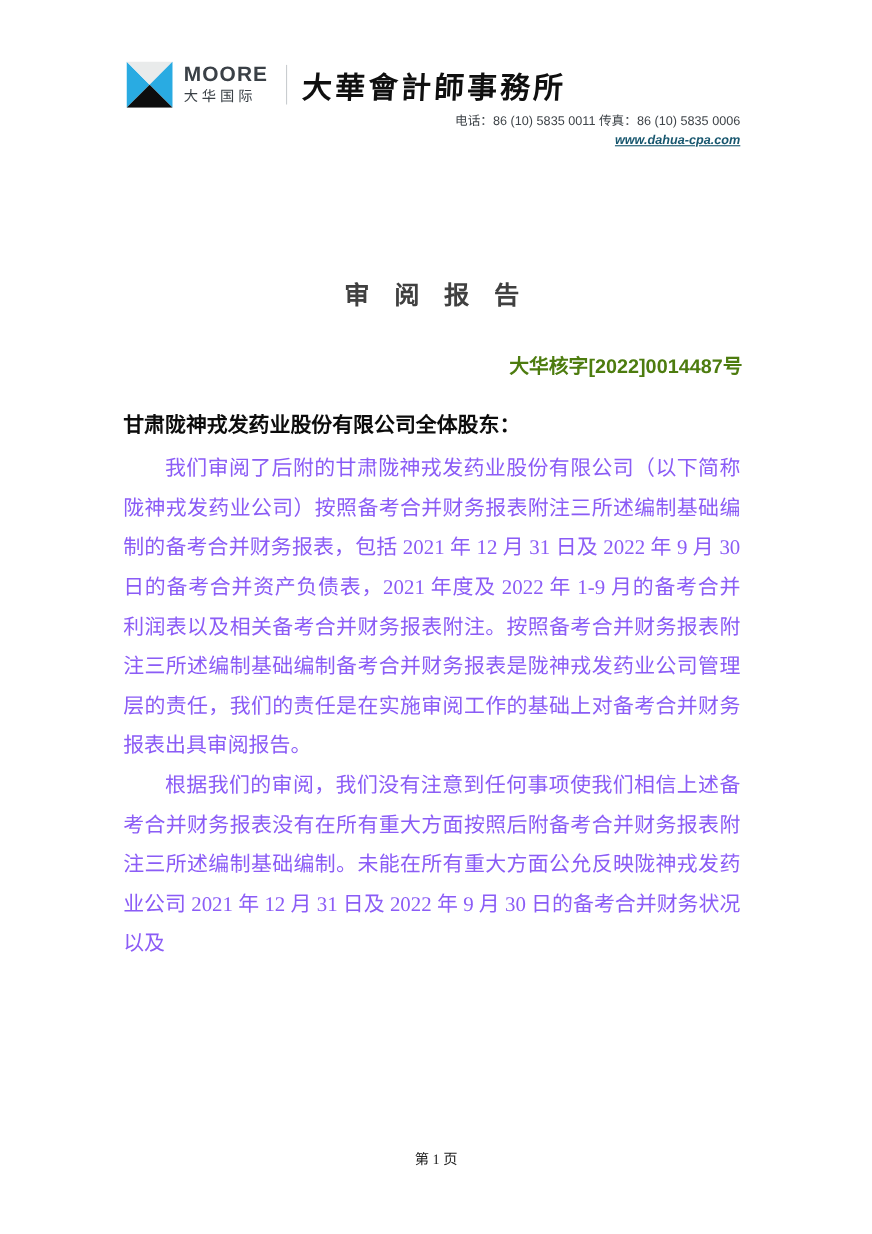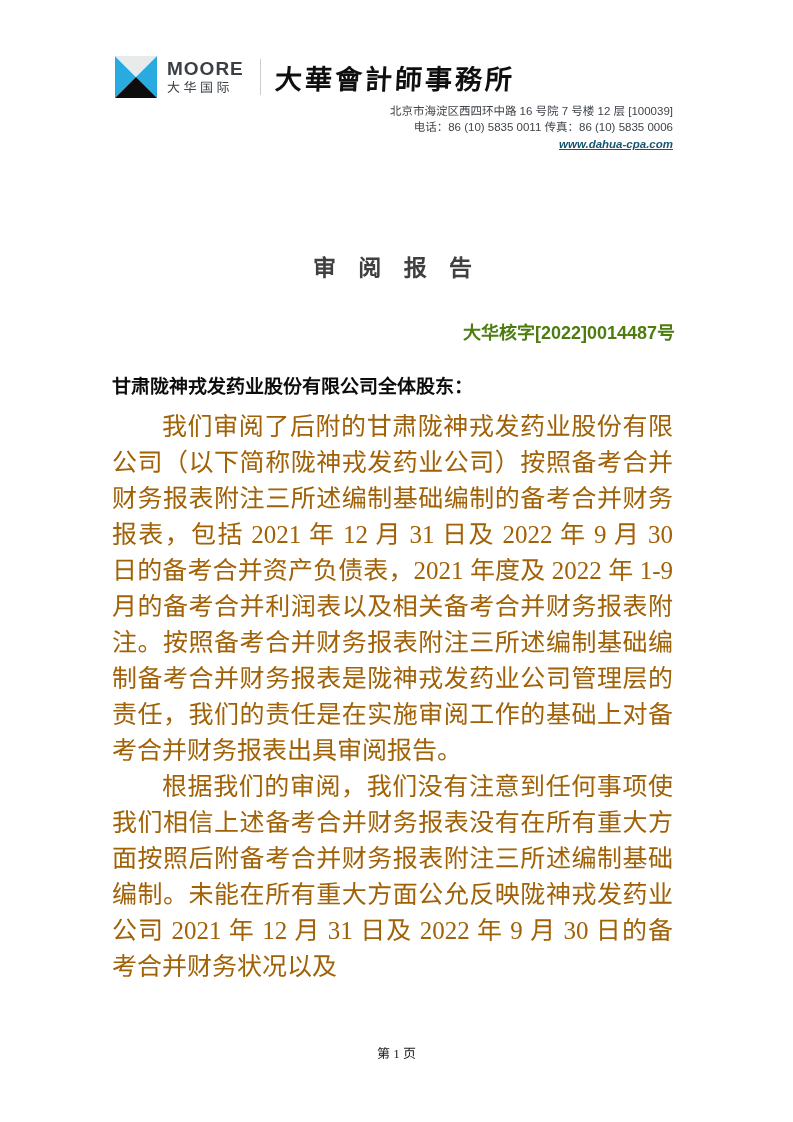--- a/index.html
+++ b/index.html
@@ -119,24 +119,24 @@
     color: #0c0c0c;
     white-space: nowrap;
   }
 
   
   .body-text {
     position: absolute;
     top: 409px;
     left: 112px;
     width: 561px;
-    font-size: 25px;
+    font-size: 19px;
     line-height: 36px;
     text-align: justify;
-    color: #a16207;
+    color: #8b5cf6;
   }
   .body-text p {
     margin: 0;
     text-indent: 2em;
   }
 
   
   .page-footer {
     position: absolute;
     top: 1043px;
@@ -161,21 +161,20 @@
     </svg>
     <div class="brand-text">
       <span class="brand-moore">MOORE</span>
       <span class="brand-cn">大华国际</span>
     </div>
     <div class="logo-divider"></div>
     <div class="calligraphy">大華會計師事務所</div>
   </div>
 
   <div class="contact">
-    <div>北京市海淀区西四环中路 16 号院 7 号楼 12 层 [100039]</div>
     <div>电话：86 (10) 5835 0011 传真：86 (10) 5835 0006</div>
     <div class="website-row">
       <span class="website-link" style="color: rgb(23, 86, 110);">www.dahua-cpa.com</span>
     </div>
   </div>
 
   <div class="doc-title">审 阅 报 告</div>
 
   <div class="ref-number">大华核字[2022]0014487号</div>
 

